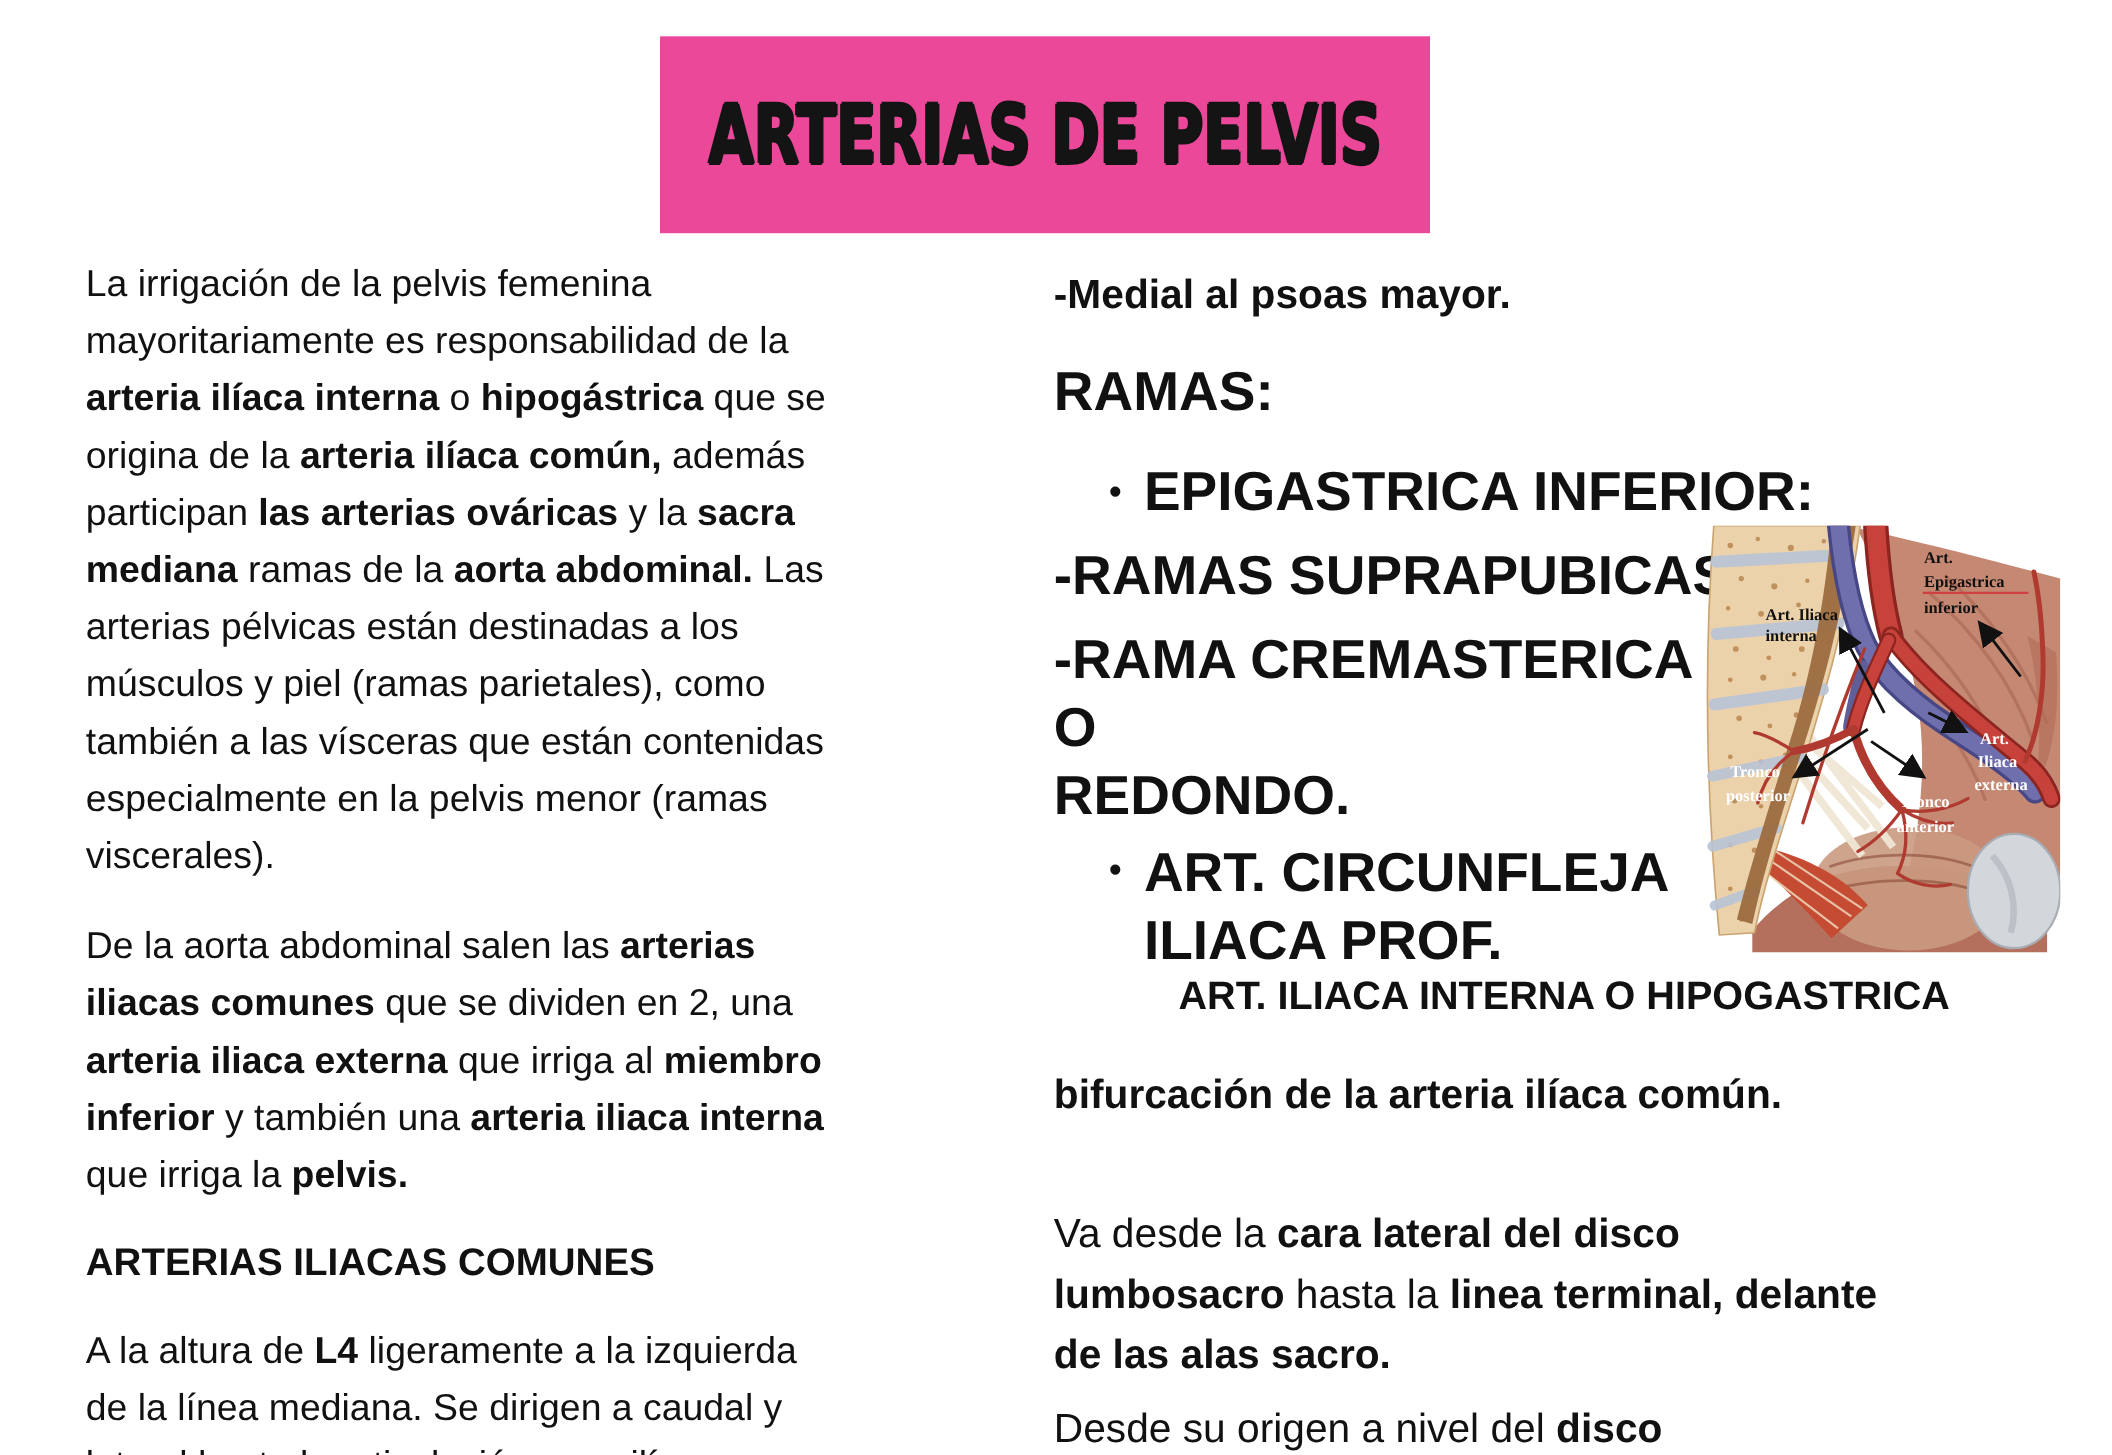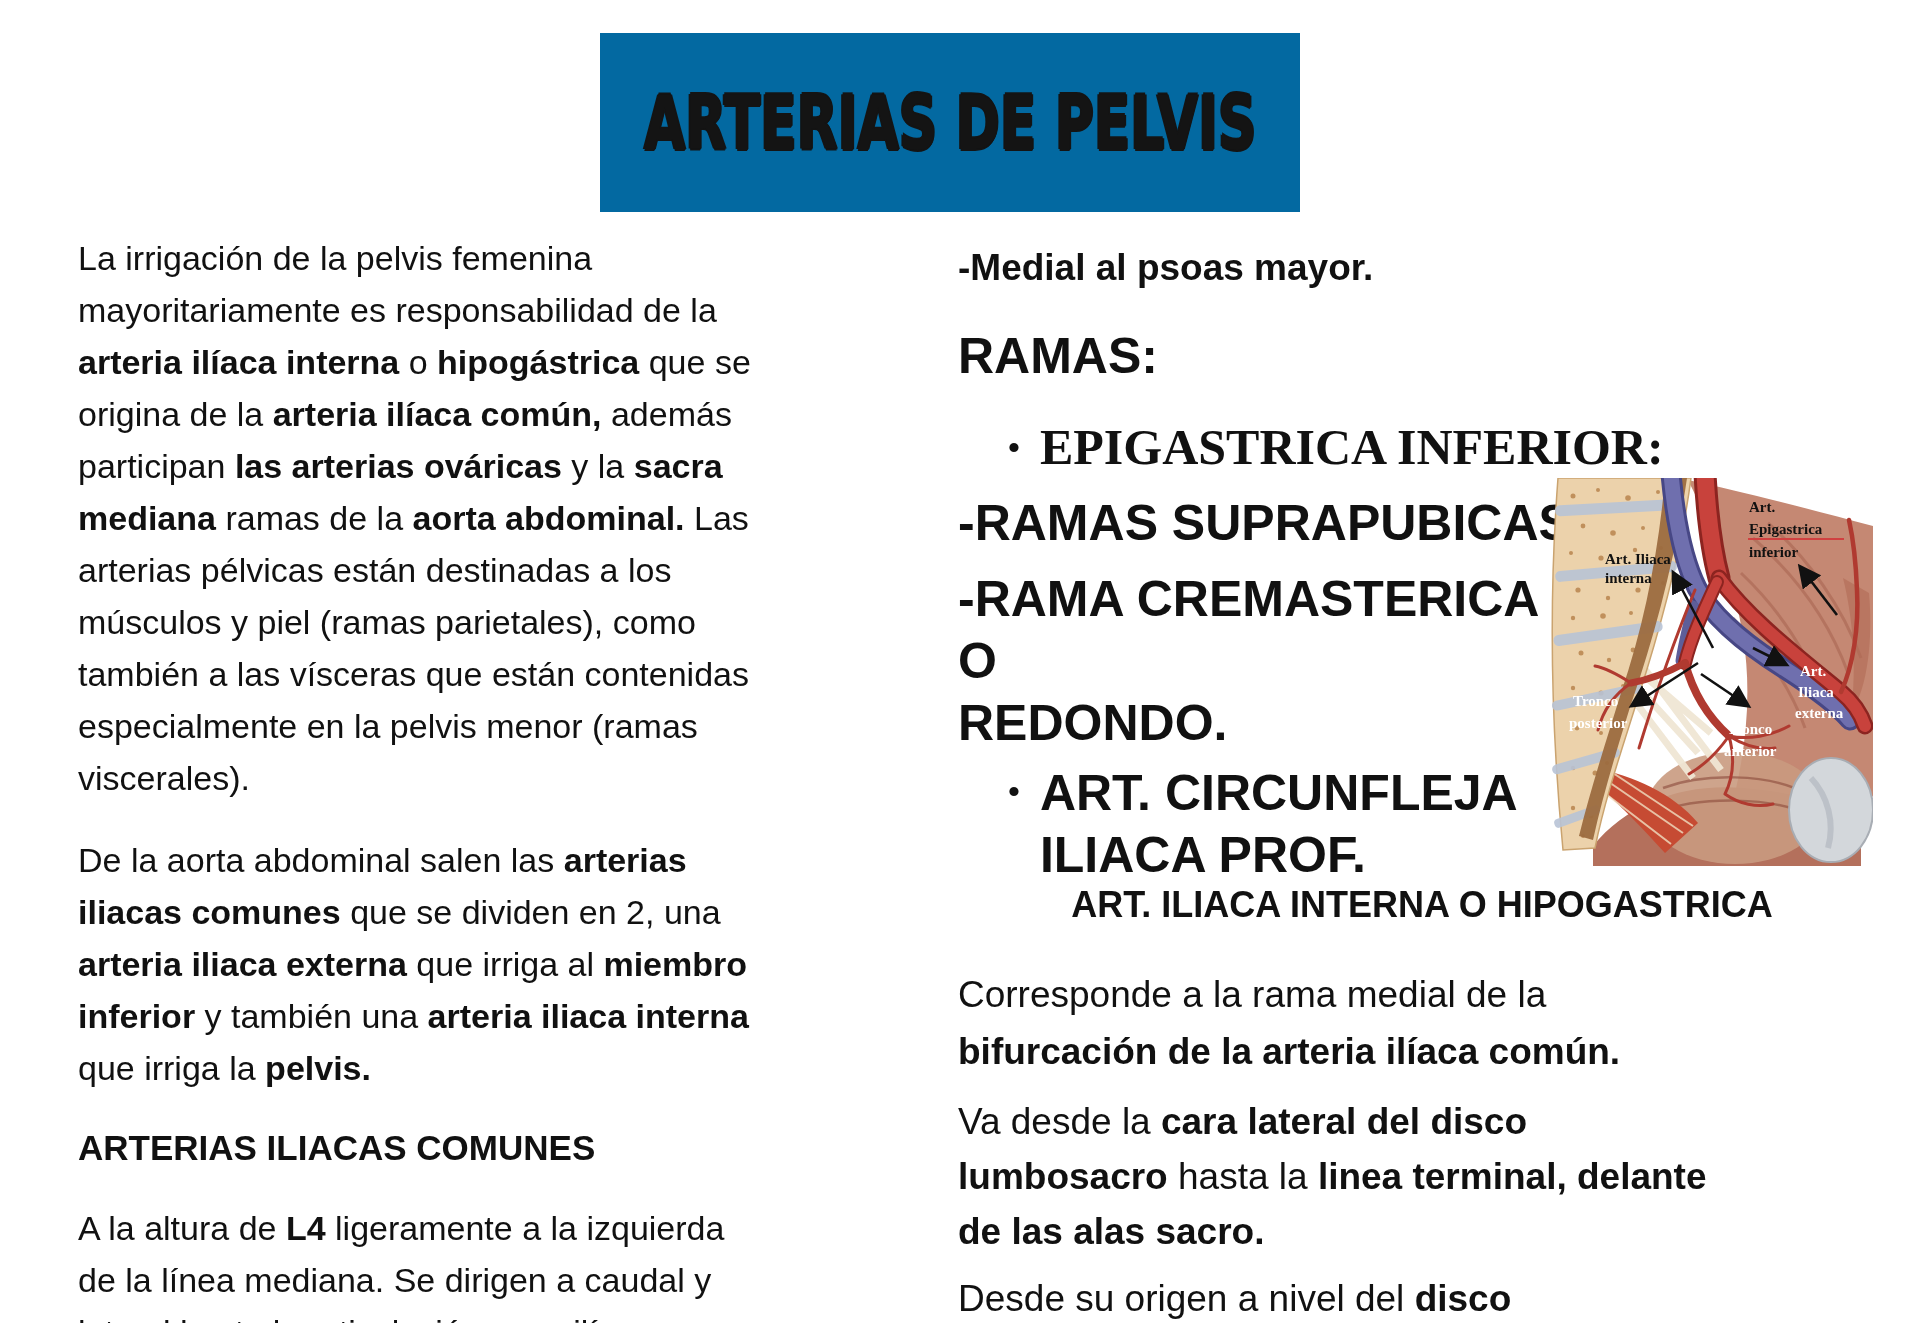--- a/index.html
+++ b/index.html
@@ -21,36 +21,36 @@
   #left-p3{margin-top:28px!important;}
   
   .rtext{font-size:37px;}
   .rbold{font-weight:bold;font-size:50px;}
   #r-medial{left:958px;top:247px;font-weight:bold;}
   #r-ramas{left:958px;top:327px;}
   .bullet-row{display:flex;align-items:flex-start;}
   #r-bullet1{left:1008px;top:418px;}
   #r-bullet2{left:1008px;top:762px;}
   .bullet-dot{font-size:34px;margin-right:20px;line-height:58px;}
-  #r-bullet1 .bullet-txt{line-height:58px;font-family:Liberation Serif, serif;}
+  #r-bullet1 .bullet-txt{line-height:58px;}
   #r-bullet2 .bullet-txt{line-height:62px;}
   #r-supra{left:958px;top:494px;}
   #r-crema{left:958px;top:568px;width:580px;line-height:62px;}
   #r-head2{left:982px;top:884px;width:880px;text-align:center;font-weight:bold;font-size:36px;}
   #r-corresponde{left:958px;top:966px;line-height:57px;}
   #r-va{left:958px;top:1094px;line-height:55px;}
   #r-desde{left:958px;top:1278px;}
   
   #figure{left:1543px;top:478px;width:330px;height:388px;}
   svg text{font-family:"Liberation Serif",serif;font-weight:bold;}
 </style>
 </head>
 <body>
 
-<div class="abs" id="title-band" style="background: #0369a1;">
+<div class="abs" id="title-band" style="background: #ec4899;">
   <span id="title-text">ARTERIAS DE PELVIS</span>
 </div>
 
 <div class="abs" id="left-col">
   <div class="para" id="left-p1">
       <div class="tline"><span>La irrigación de la pelvis femenina</span></div>
       <div class="tline"><span>mayoritariamente es responsabilidad de la</span></div>
       <div class="tline"><span class="b">arteria ilíaca interna</span><span> o </span><span class="b">hipogástrica</span><span> que se</span></div>
       <div class="tline"><span>origina de la </span><span class="b">arteria ilíaca común,</span><span> además</span></div>
       <div class="tline"><span>participan </span><span class="b">las arterias ováricas</span><span> y la </span><span class="b">sacra</span></div>
@@ -93,21 +93,20 @@
 <div class="abs bullet-row" id="r-bullet2">
   <span class="bullet-dot">•</span>
   <span class="rbold bullet-txt">
       <div class="tline"><span>ART. CIRCUNFLEJA</span></div>
       <div class="tline"><span>ILIACA PROF.</span></div>
     </span>
 </div>
 
 <div class="abs" id="r-head2">ART. ILIACA INTERNA O HIPOGASTRICA</div>
 <div class="abs rtext" id="r-corresponde">
-    <div class="tline"><span>Corresponde a la rama medial de la</span></div>
     <div class="tline"><span class="b">bifurcación de la arteria ilíaca común.</span></div>
   </div>
 <div class="abs rtext" id="r-va">
     <div class="tline"><span>Va desde la </span><span class="b">cara lateral del disco</span></div>
     <div class="tline"><span class="b">lumbosacro</span><span> hasta la </span><span class="b">linea terminal, delante</span></div>
     <div class="tline"><span class="b">de las alas sacro.</span></div>
   </div>
 <div class="abs rtext" id="r-desde">
     <div class="tline"><span>Desde su origen a nivel del </span><span class="b">disco</span></div>
   </div>

